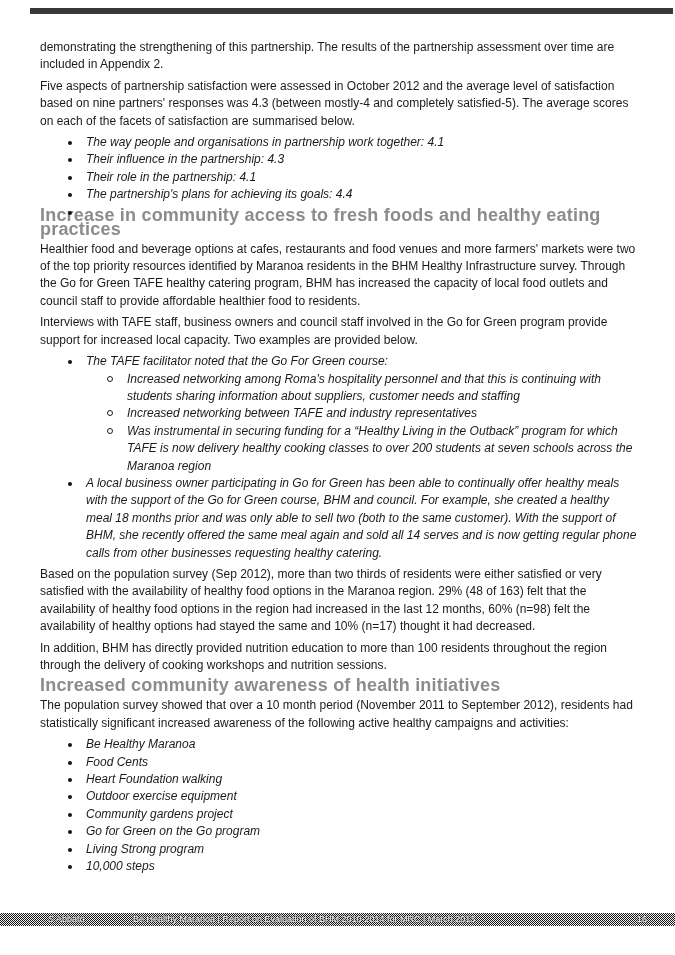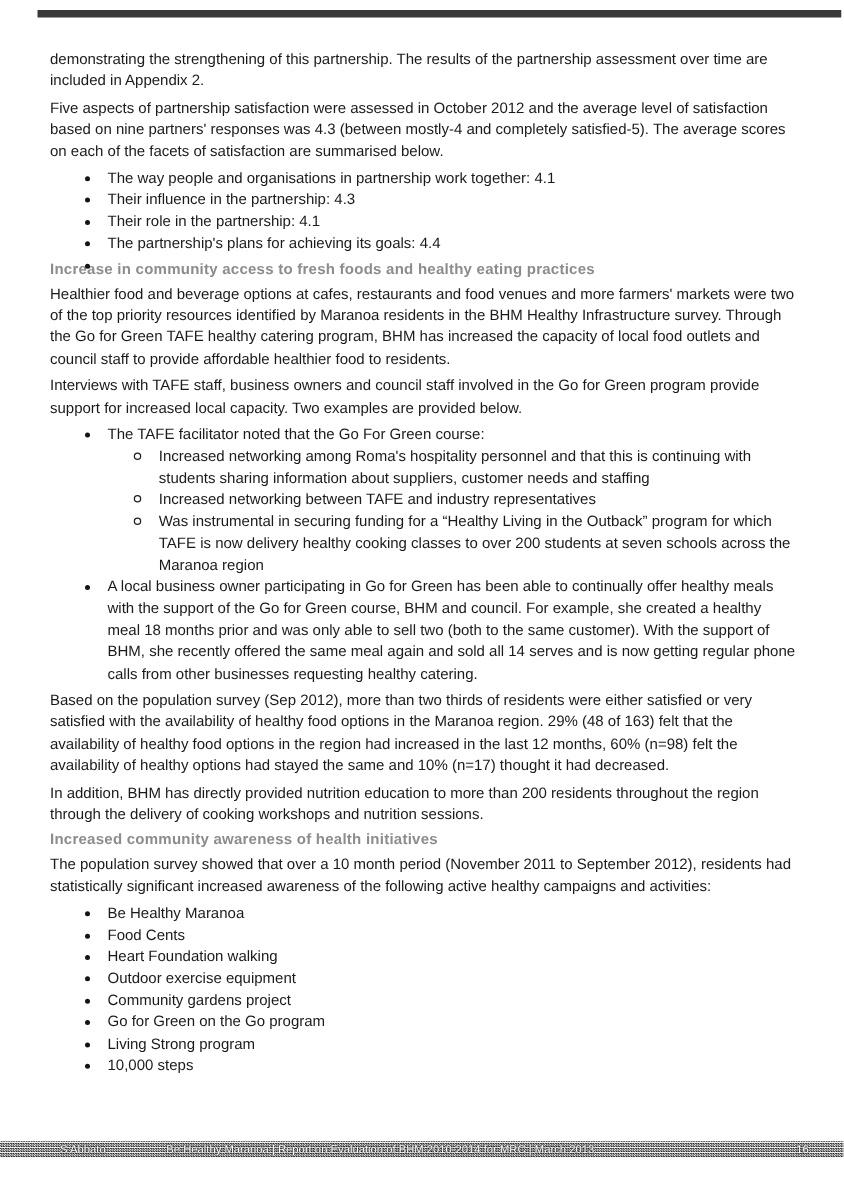--- a/index.html
+++ b/index.html
@@ -16,26 +16,26 @@
     width:643px; height:6px;
     background:#383838;
   }
   .content {
     position:absolute; top:39px; left:40px; width:598px;
     font-size:12px; line-height:17.4px;
     text-align:left;
   }
   .content p { margin:0 0 4px 0; }
   .h-gray {
-    font-size:12px; font-weight:bold; color:#8c8c8c;
+    font-size:18px; font-weight:bold; color:#8c8c8c;
     line-height:14px; margin:1px 0 5px 0; letter-spacing:0.2px;
   }
   ul.l1, ul.l2 { list-style:none; margin:0; padding:0; }
   ul.l1 { margin-bottom:4px; }
-  ul.l1 > li { position:relative; padding-left:46px; }
+  ul.l1 > li { position:relative; padding-left:46px;font-style:italic; }
   .b1 {
     position:absolute; left:28px; top:7px;
     width:4px; height:4px; border-radius:50%;
     background:#141414;
   }
   ul.l2 > li { position:relative; padding-left:41px; }
   .b2 {
     position:absolute; left:21px; top:5px;
     width:6px; height:6px; border-radius:50%;
     border:1px solid #1f1f1f; box-sizing:border-box;
@@ -89,21 +89,21 @@
         <ul class="l2">
           <li><span class="b2"></span><span>Increased networking among Roma's hospitality personnel and that this is continuing with students sharing information about suppliers, customer needs and staffing</span></li>
           <li><span class="b2"></span><span>Increased networking between TAFE and industry representatives</span></li>
           <li><span class="b2"></span><span>Was instrumental in securing funding for a “Healthy Living in the Outback” program for which TAFE is now delivery healthy cooking classes to over 200 students at seven schools across the Maranoa region</span></li>
         </ul>
       </li>
       <li><span class="b1"></span><span>A local business owner participating in Go for Green has been able to continually offer healthy meals with the support of the Go for Green course, BHM and council. For example, she created a healthy meal 18 months prior and was only able to sell two (both to the same customer). With the support of BHM, she recently offered the same meal again and sold all 14 serves and is now getting regular phone calls from other businesses requesting healthy catering.</span></li>
     </ul>
 
     <p>Based on the population survey (Sep 2012), more than two thirds of residents were either satisfied or very satisfied with the availability of healthy food options in the Maranoa region. 29% (48 of 163) felt that the availability of healthy food options in the region had increased in the last 12 months, 60% (n=98) felt the availability of healthy options had stayed the same and 10% (n=17) thought it had decreased.</p>
-    <p>In addition, BHM has directly provided nutrition education to more than 200 residents throughout the region through the delivery of cooking workshops and nutrition sessions.</p>
+    <p>In addition, BHM has directly provided nutrition education to more than 100 residents throughout the region through the delivery of cooking workshops and nutrition sessions.</p>
 
     <div class="h-gray">Increased community awareness of health initiatives</div>
 
     <p>The population survey showed that over a 10 month period (November 2011 to September 2012), residents had statistically significant increased awareness of the following active healthy campaigns and activities:</p>
 
     <ul class="l1">
       <li><span class="b1"></span><span>Be Healthy Maranoa</span></li>
       <li><span class="b1"></span><span>Food Cents</span></li>
       <li><span class="b1"></span><span>Heart Foundation walking</span></li>
       <li><span class="b1"></span><span>Outdoor exercise equipment</span></li>

